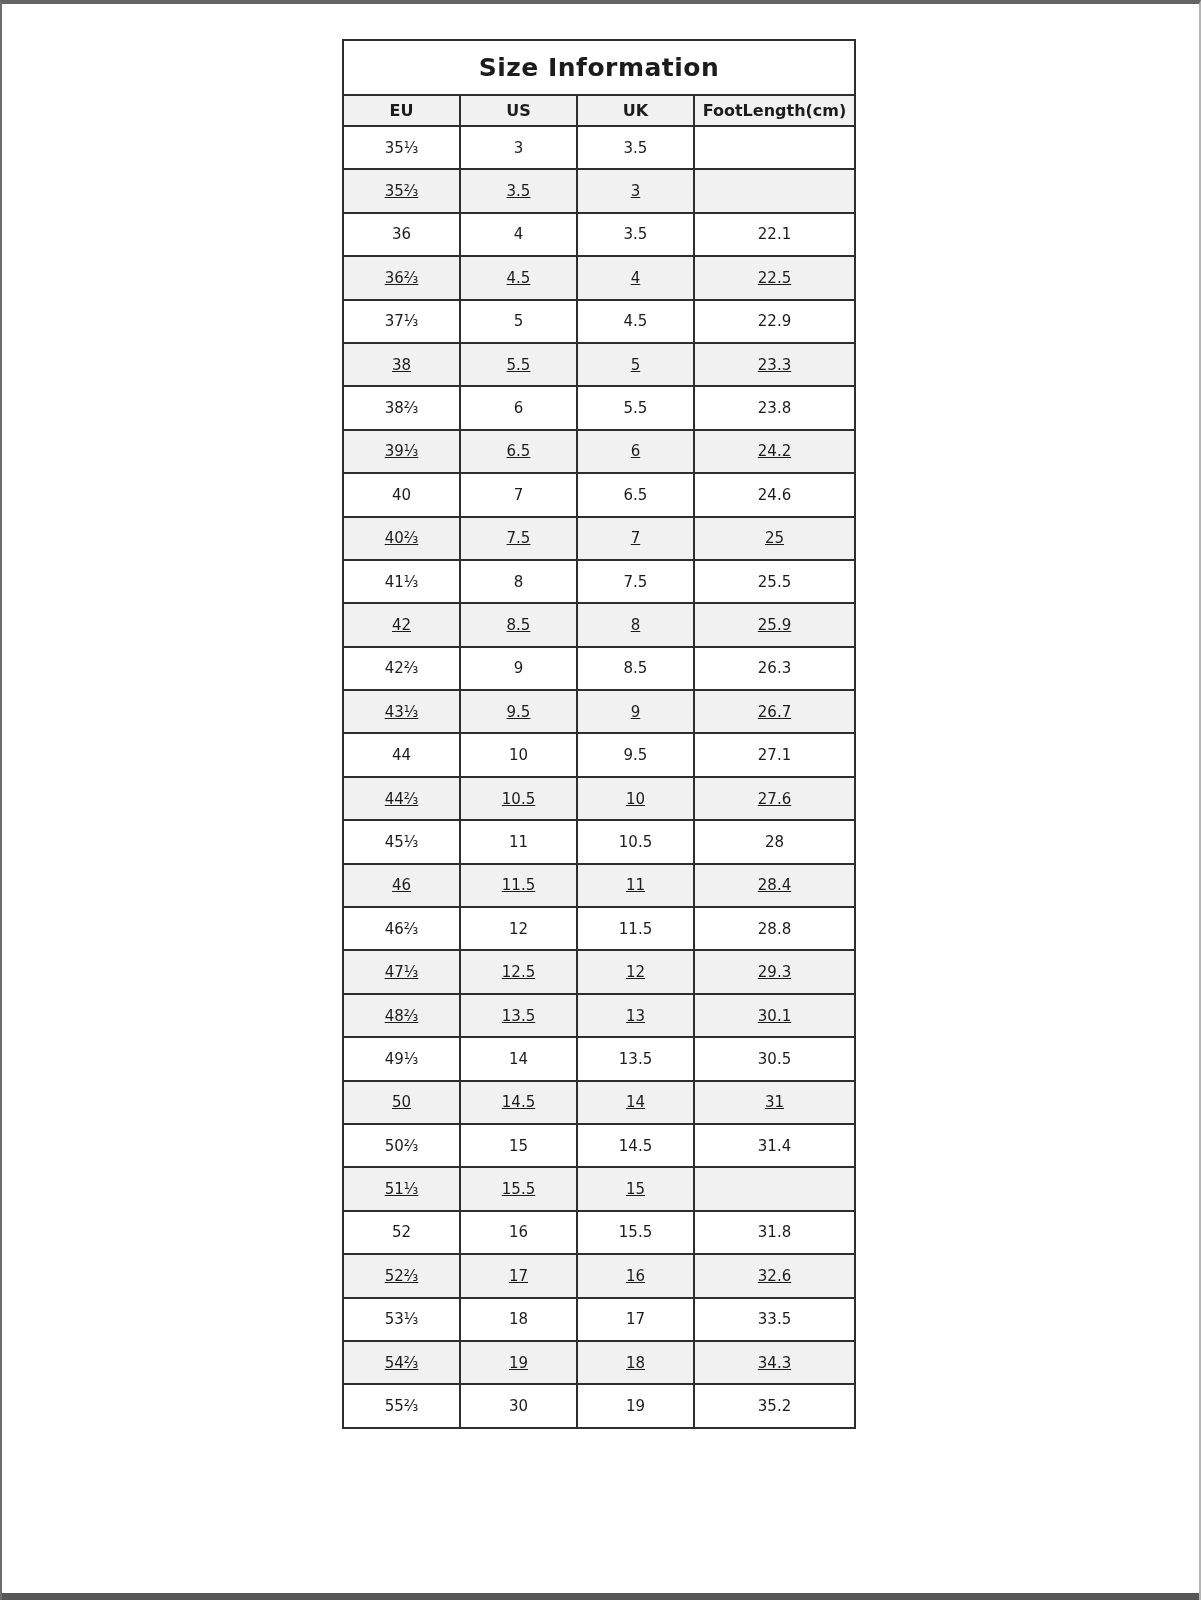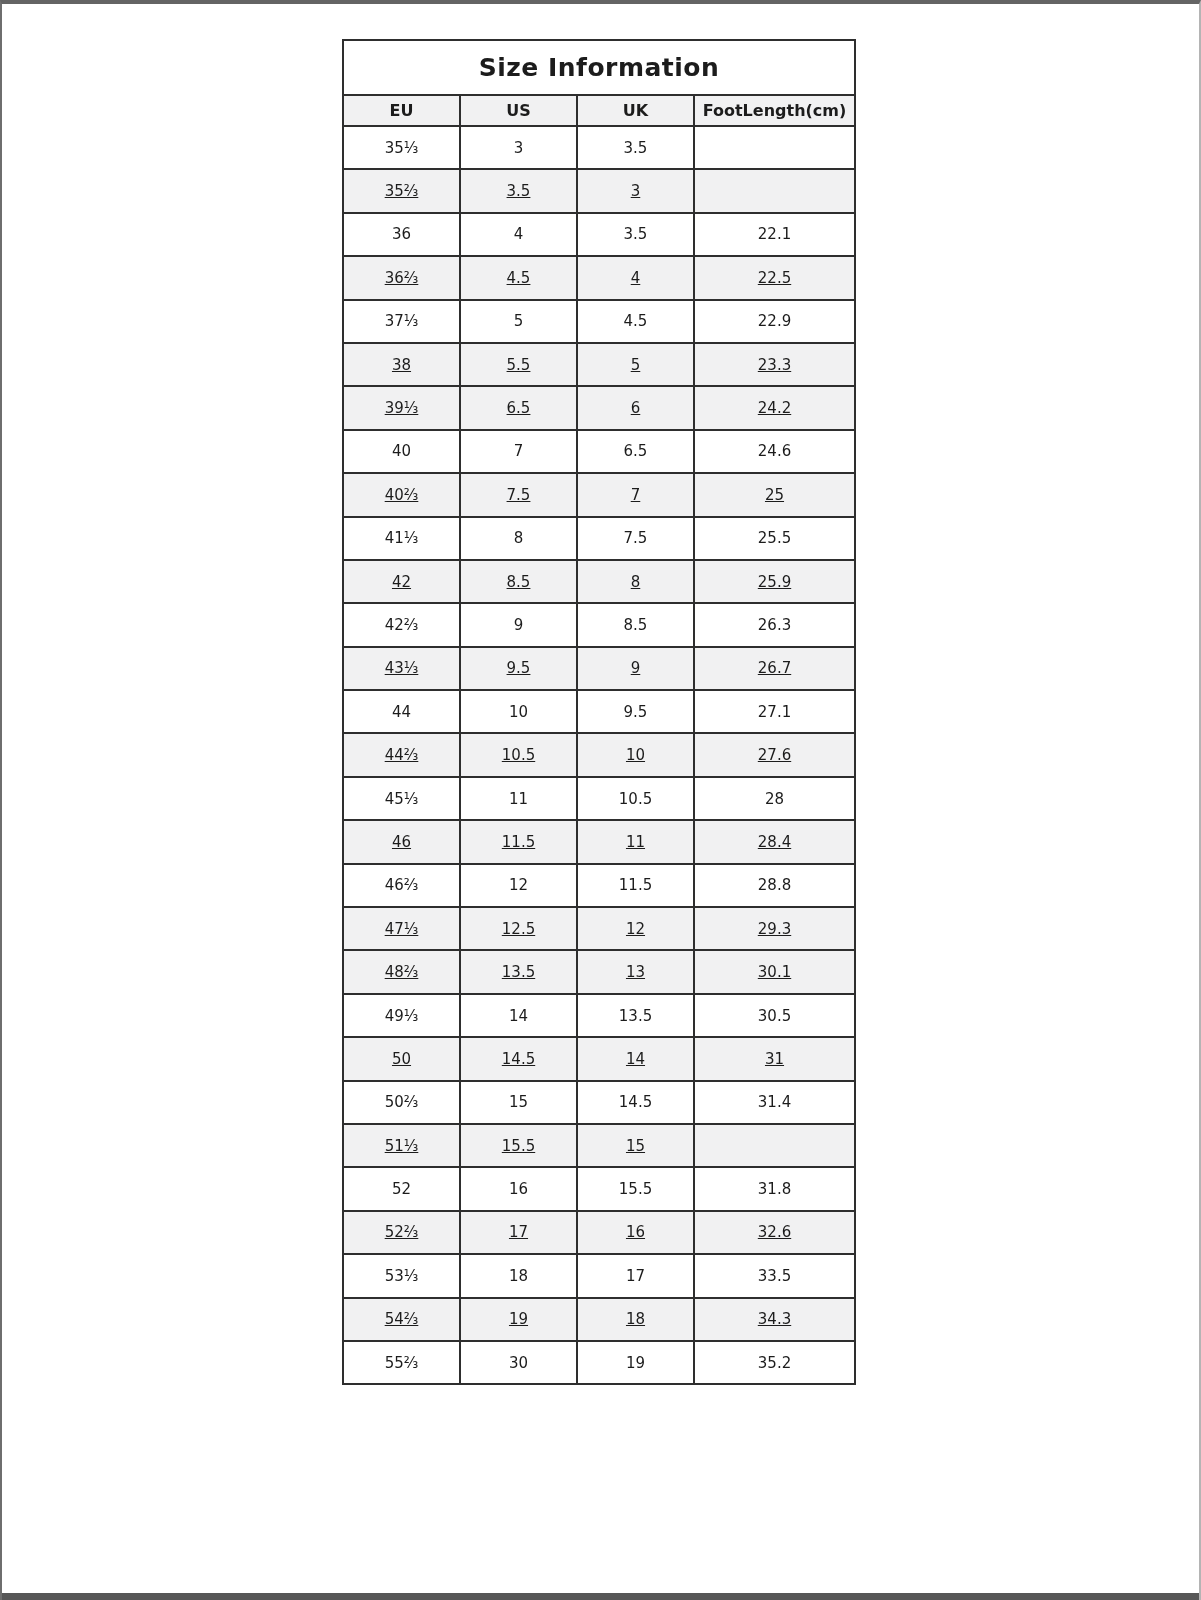--- a/index.html
+++ b/index.html
@@ -120,20 +120,26 @@
           <td>5</td>
           <td>4.5</td>
           <td>22.9</td>
         </tr>
         <tr class="alt">
           <td>38</td>
           <td>5.5</td>
           <td>5</td>
           <td>23.3</td>
         </tr>
+        <tr>
+          <td>38⅔</td>
+          <td>6</td>
+          <td>5.5</td>
+          <td>23.8</td>
+        </tr>
         <tr class="alt">
           <td>39⅓</td>
           <td>6.5</td>
           <td>6</td>
           <td>24.2</td>
         </tr>
         <tr>
           <td>40</td>
           <td>7</td>
           <td>6.5</td>

